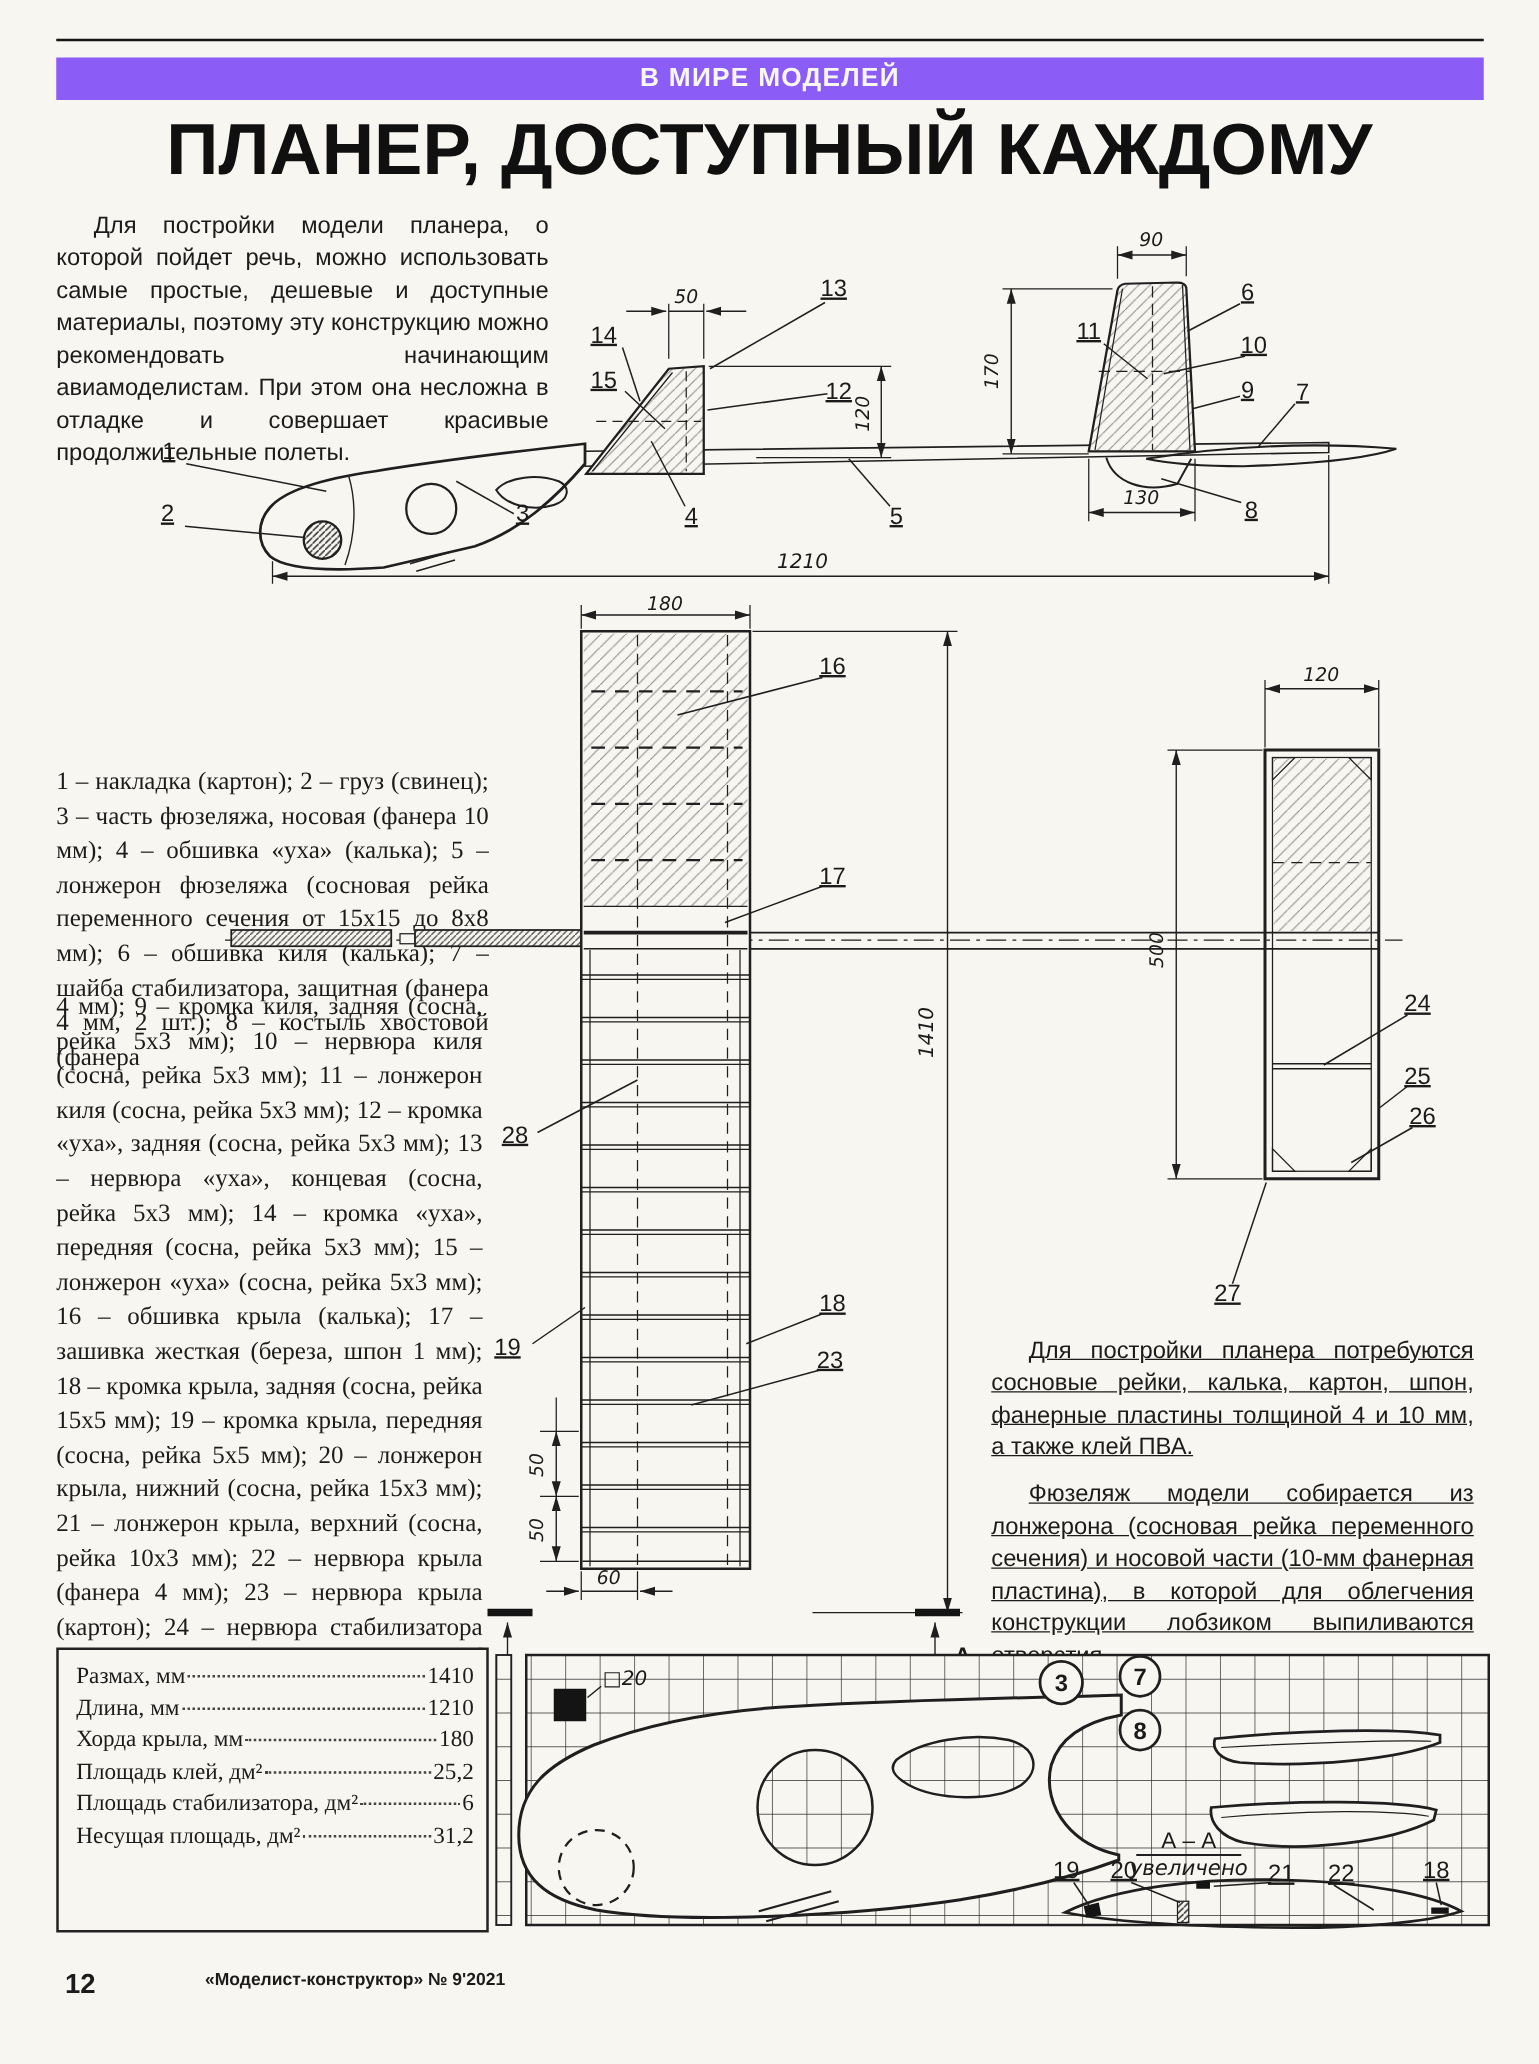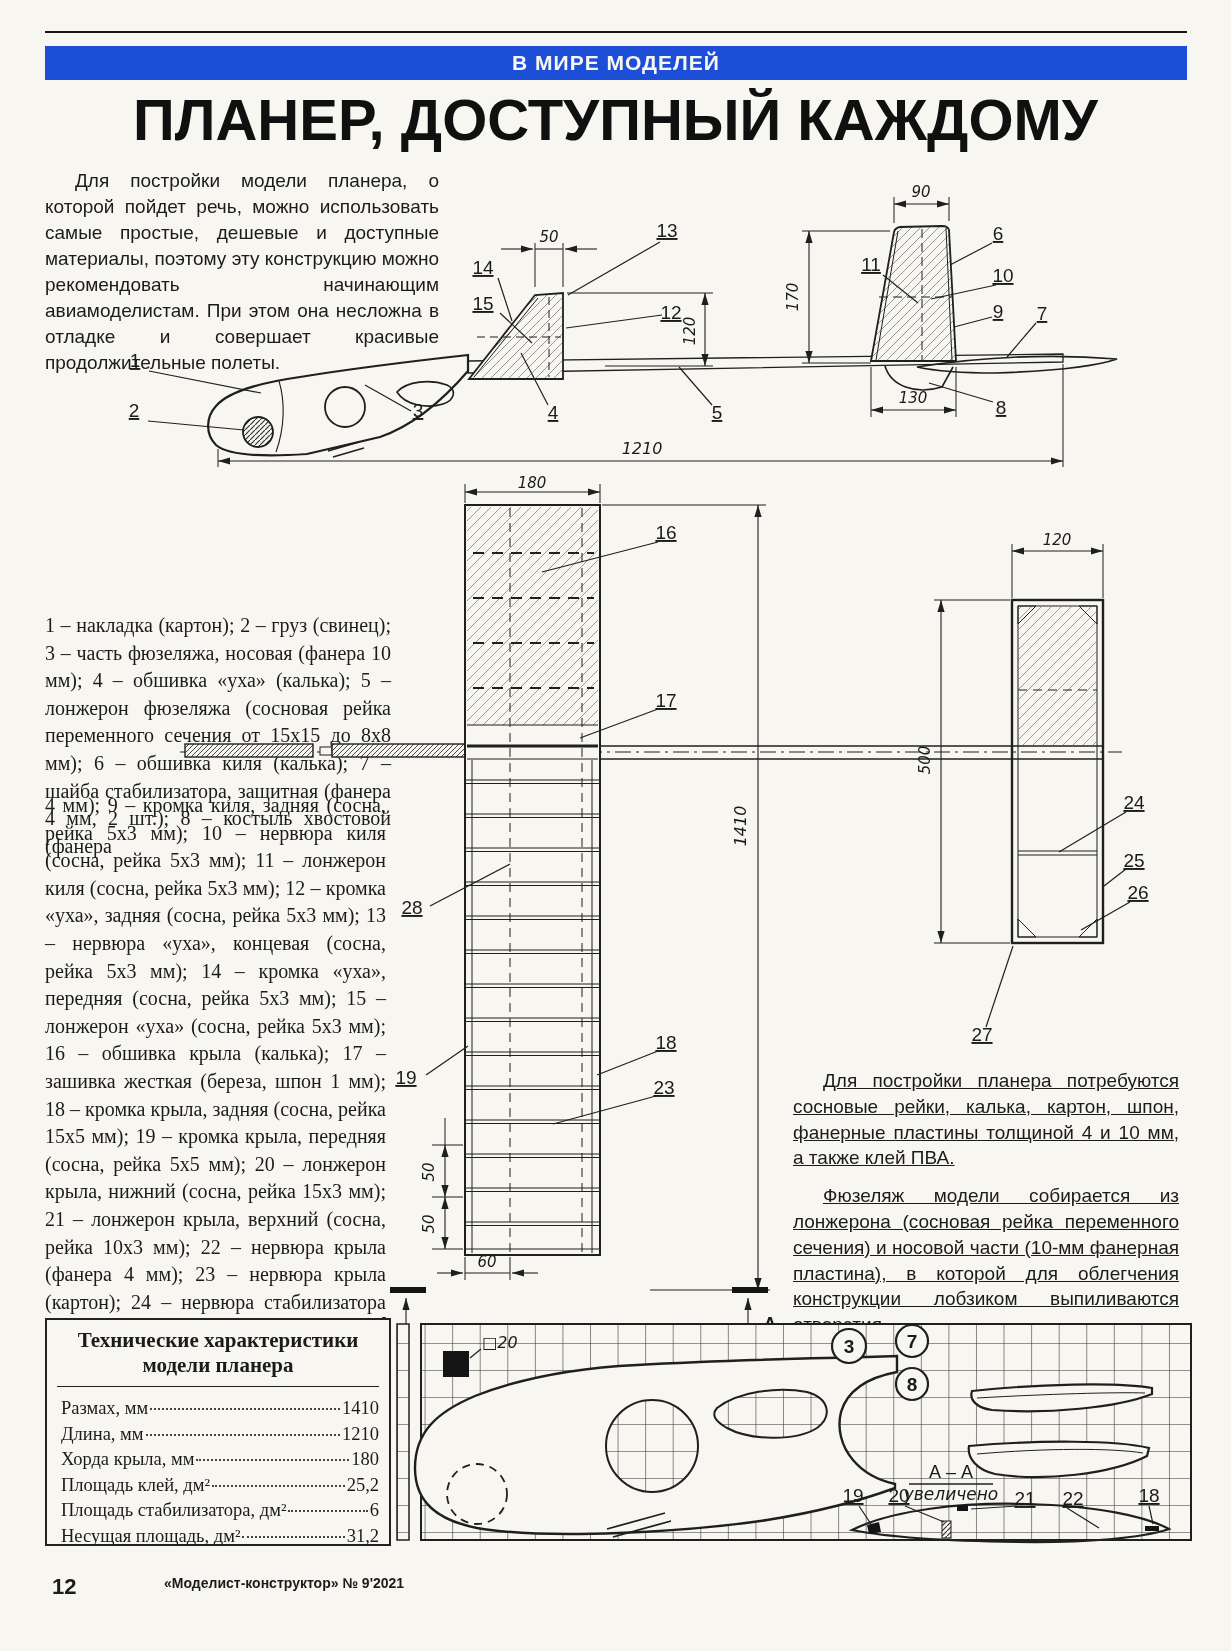--- a/index.html
+++ b/index.html
@@ -1,20 +1,20 @@
 <!DOCTYPE html>
 <html lang="ru"><head>
 <meta charset="utf-8">
 <style>
   html,body{margin:0;padding:0;background:#d8d5cf;}
   .page{position:relative;width:1231px;height:1651px;background:#f8f6f1;margin:0 auto;
         font-family:"Liberation Sans",sans-serif;color:#1b1b1b;overflow:hidden;}
   .abs{position:absolute;}
   .top-rule{left:45px;top:31px;width:1142px;height:2px;background:#151515;}
-  .rubric-bar{left:45px;top:46px;width:1142px;height:34px;background:#1d4ed8;color:#f8f6f1;
+  .rubric-bar{left:45px;top:46px;width:1142px;height:34px;background:#8b5cf6;color:#f8f6f1;
               text-align:center;line-height:34px;font-size:21px;font-weight:bold;letter-spacing:1px;}
   .page-title{left:0;top:86px;width:1231px;text-align:center;font-size:58px;font-weight:bold;
               letter-spacing:0px;color:#101010;}
   .intro{left:45px;top:168px;width:394px;font-size:19px;line-height:26px;text-align:justify;}
   .intro p{margin:0;text-indent:30px;}
   .serifcol{font-family:"Liberation Serif",serif;font-size:20px;line-height:27.6px;text-align:justify;}
   .parts-head{left:45px;top:524px;width:346px;font-weight:bold;}
   .parts-1{left:45px;top:612px;width:346px;}
   .parts-2{left:45px;top:792px;width:341px;}
   .right-col{left:781px;top:1056px;width:410px;font-size:19px;line-height:25.8px;text-align:justify;}
@@ -285,24 +285,20 @@
       <text class="callout" x="802" y="563">27</text>
     </g>
   </svg>
 
   <div class="abs right-col">
     <p>Для постройки планера потребуются сосновые рейки, калька, картон, шпон, фанерные пластины толщиной 4 и 10 мм, а также клей ПВА.</p>
     <p>Фюзеляж модели собирается из лонжерона (сосновая рейка переменного сечения) и носовой части (10-мм фанерная пластина), в которой для облегчения конструкции лобзиком выпиливаются отверстия.</p>
   </div>
 
   <div class="abs specs">
-    <div class="specs-title">
-      <div>Технические характеристики</div>
-      <div>модели планера</div>
-    </div>
     <div class="specs-rows">
       <div class="spec-row">
         <span class="spec-label">Размах, мм</span>
         <span class="spec-dots"></span>
         <span class="spec-value">1410</span>
       </div>
       <div class="spec-row">
         <span class="spec-label">Длина, мм</span>
         <span class="spec-dots"></span>
         <span class="spec-value">1210</span>

